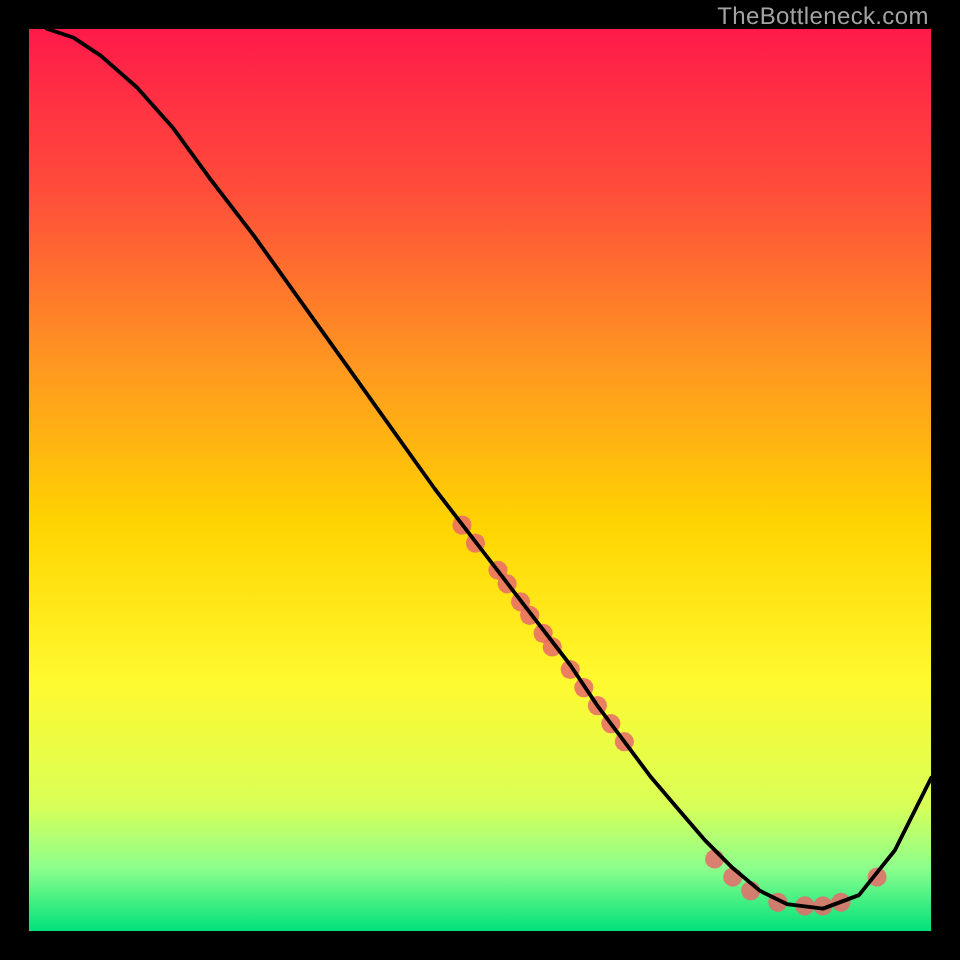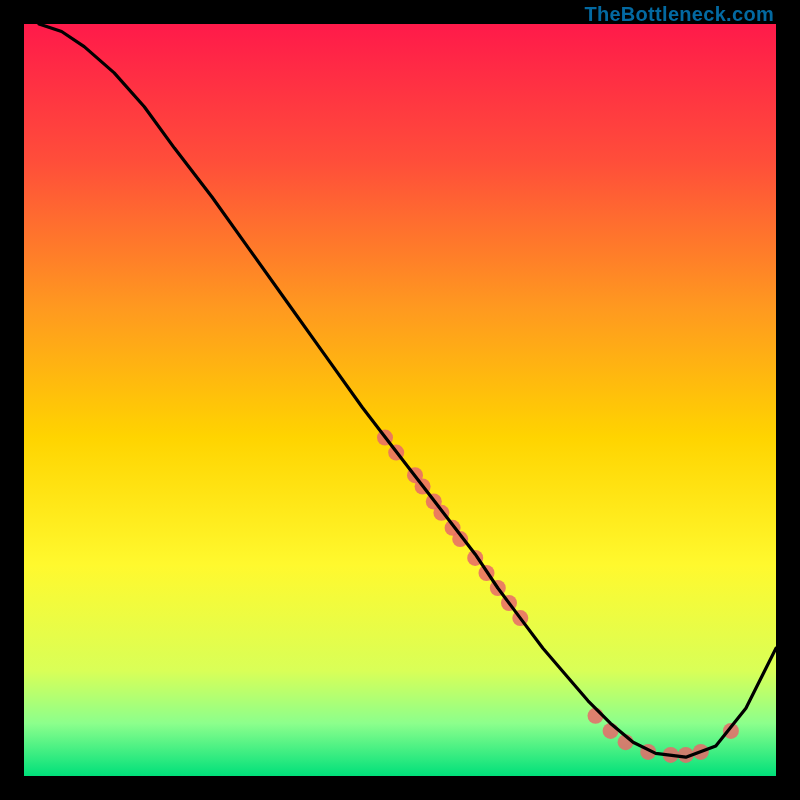--- a/index.html
+++ b/index.html
@@ -17,22 +17,22 @@
     top: 24px;
     width: 752px;
     height: 752px;
     background: #000;
   }
   .watermark {
     position: absolute;
     top: 3px;
     right: 26px;
     font-size: 20px;
-    font-weight: 700;
-    color: #0369a1;
+    font-weight: 400;
+    color: #a3a3a3;
     letter-spacing: 0.3px;
   }
   svg { display: block; }
 </style>
 </head>
 <body>
 
 <div class="watermark">TheBottleneck.com</div>
 
 <div class="frame">

